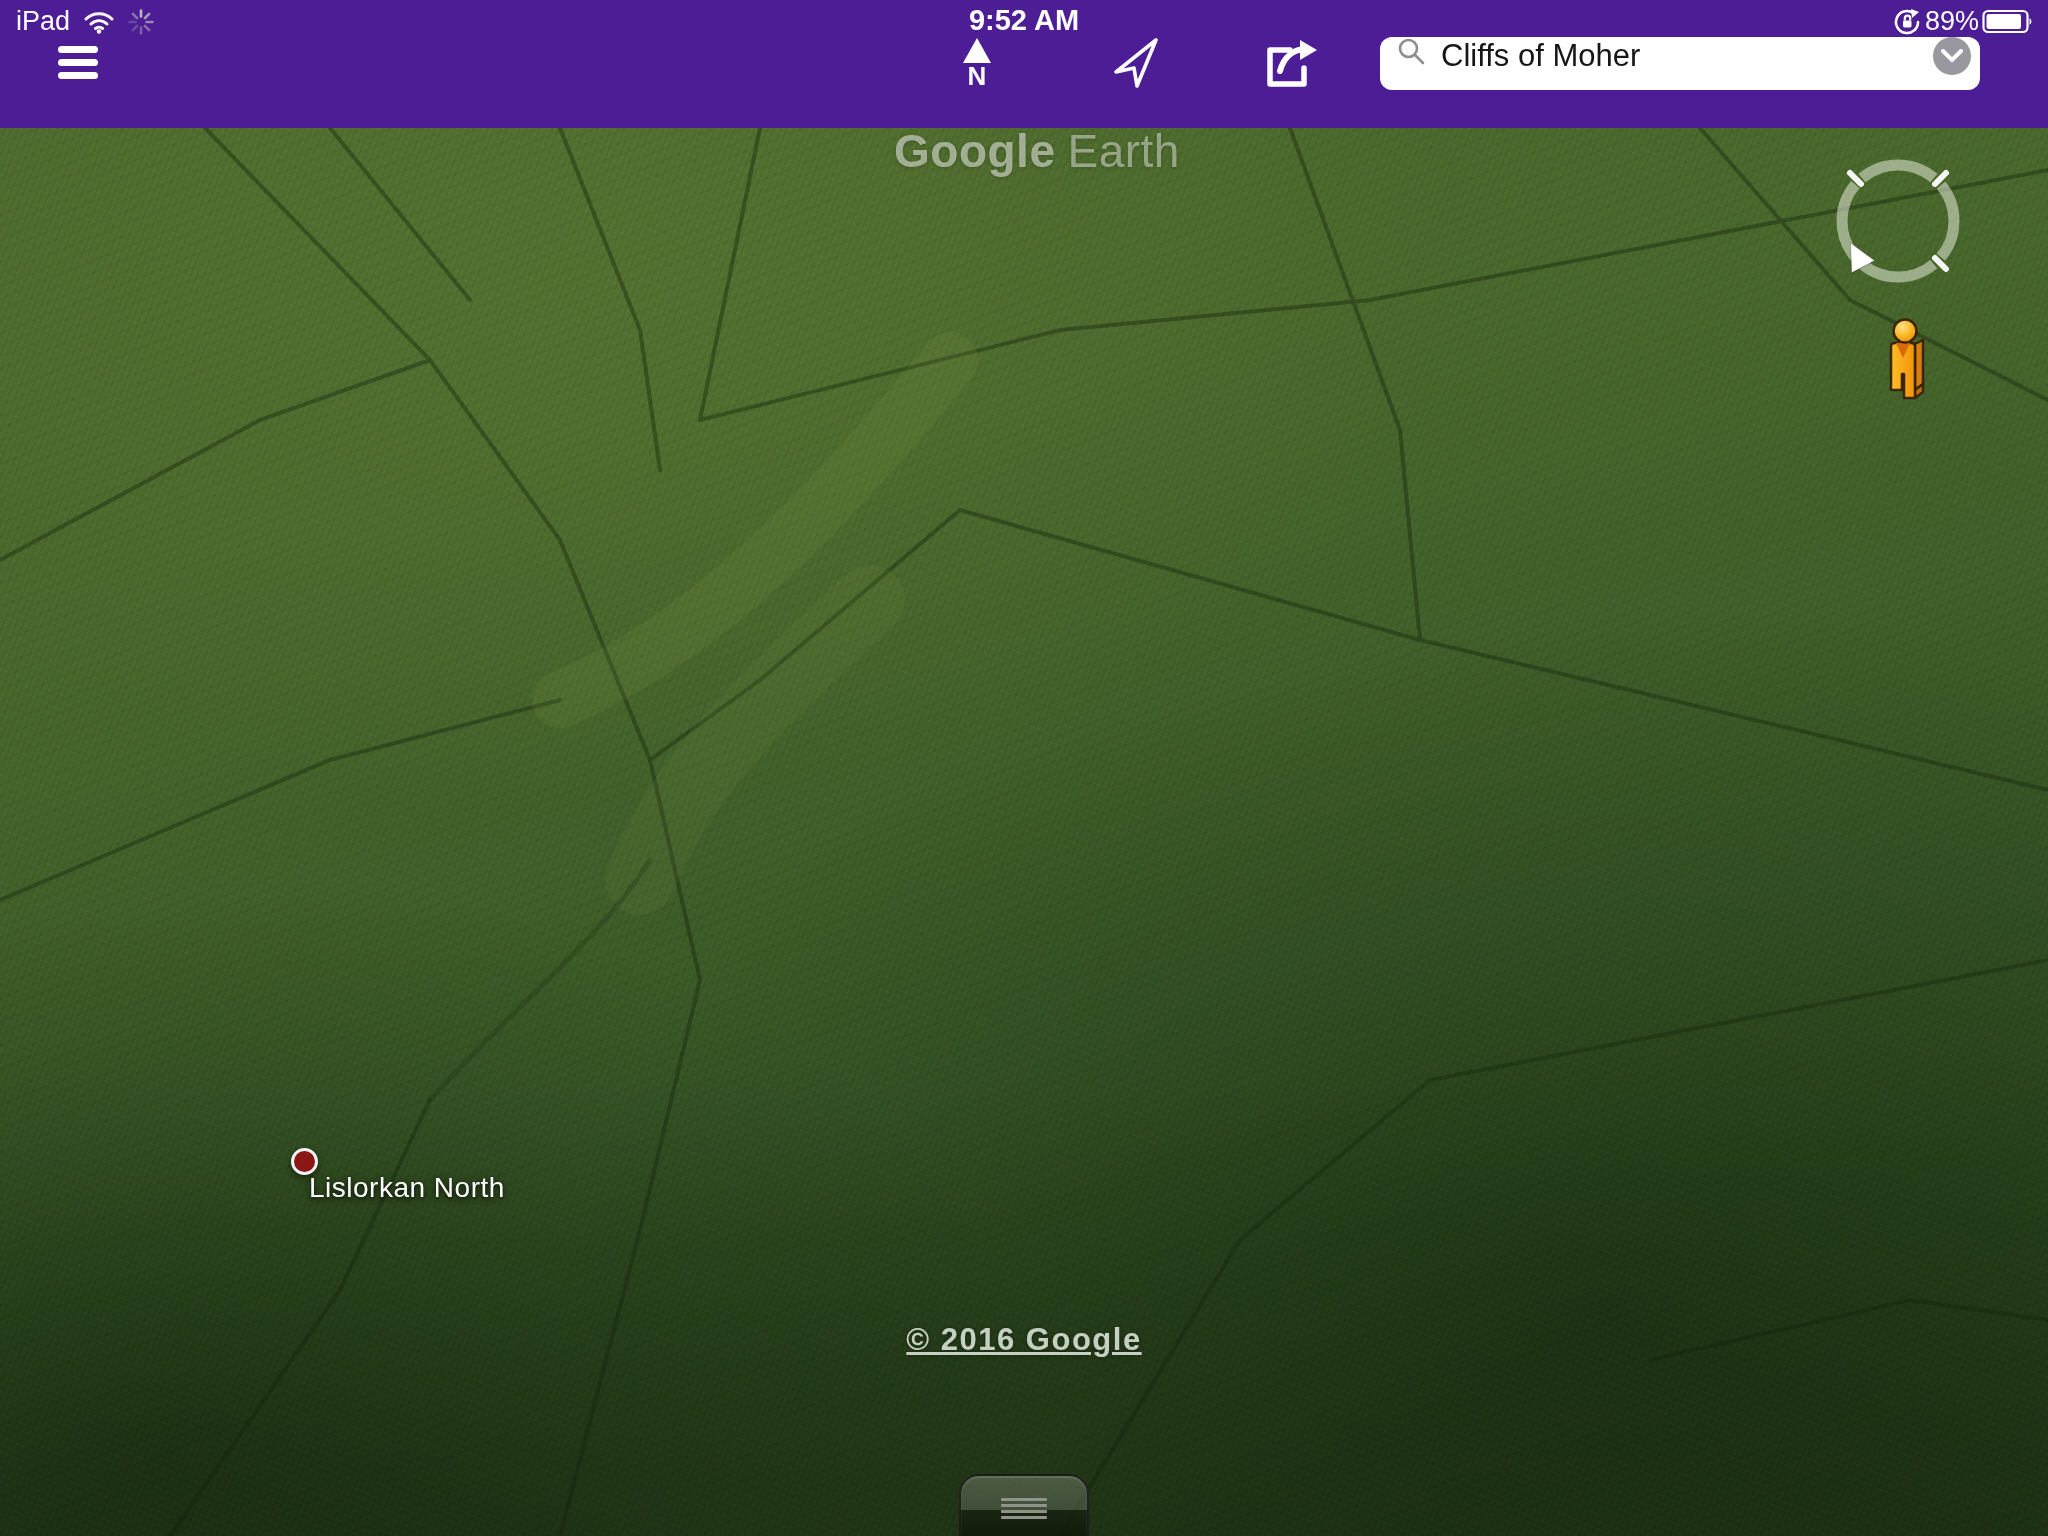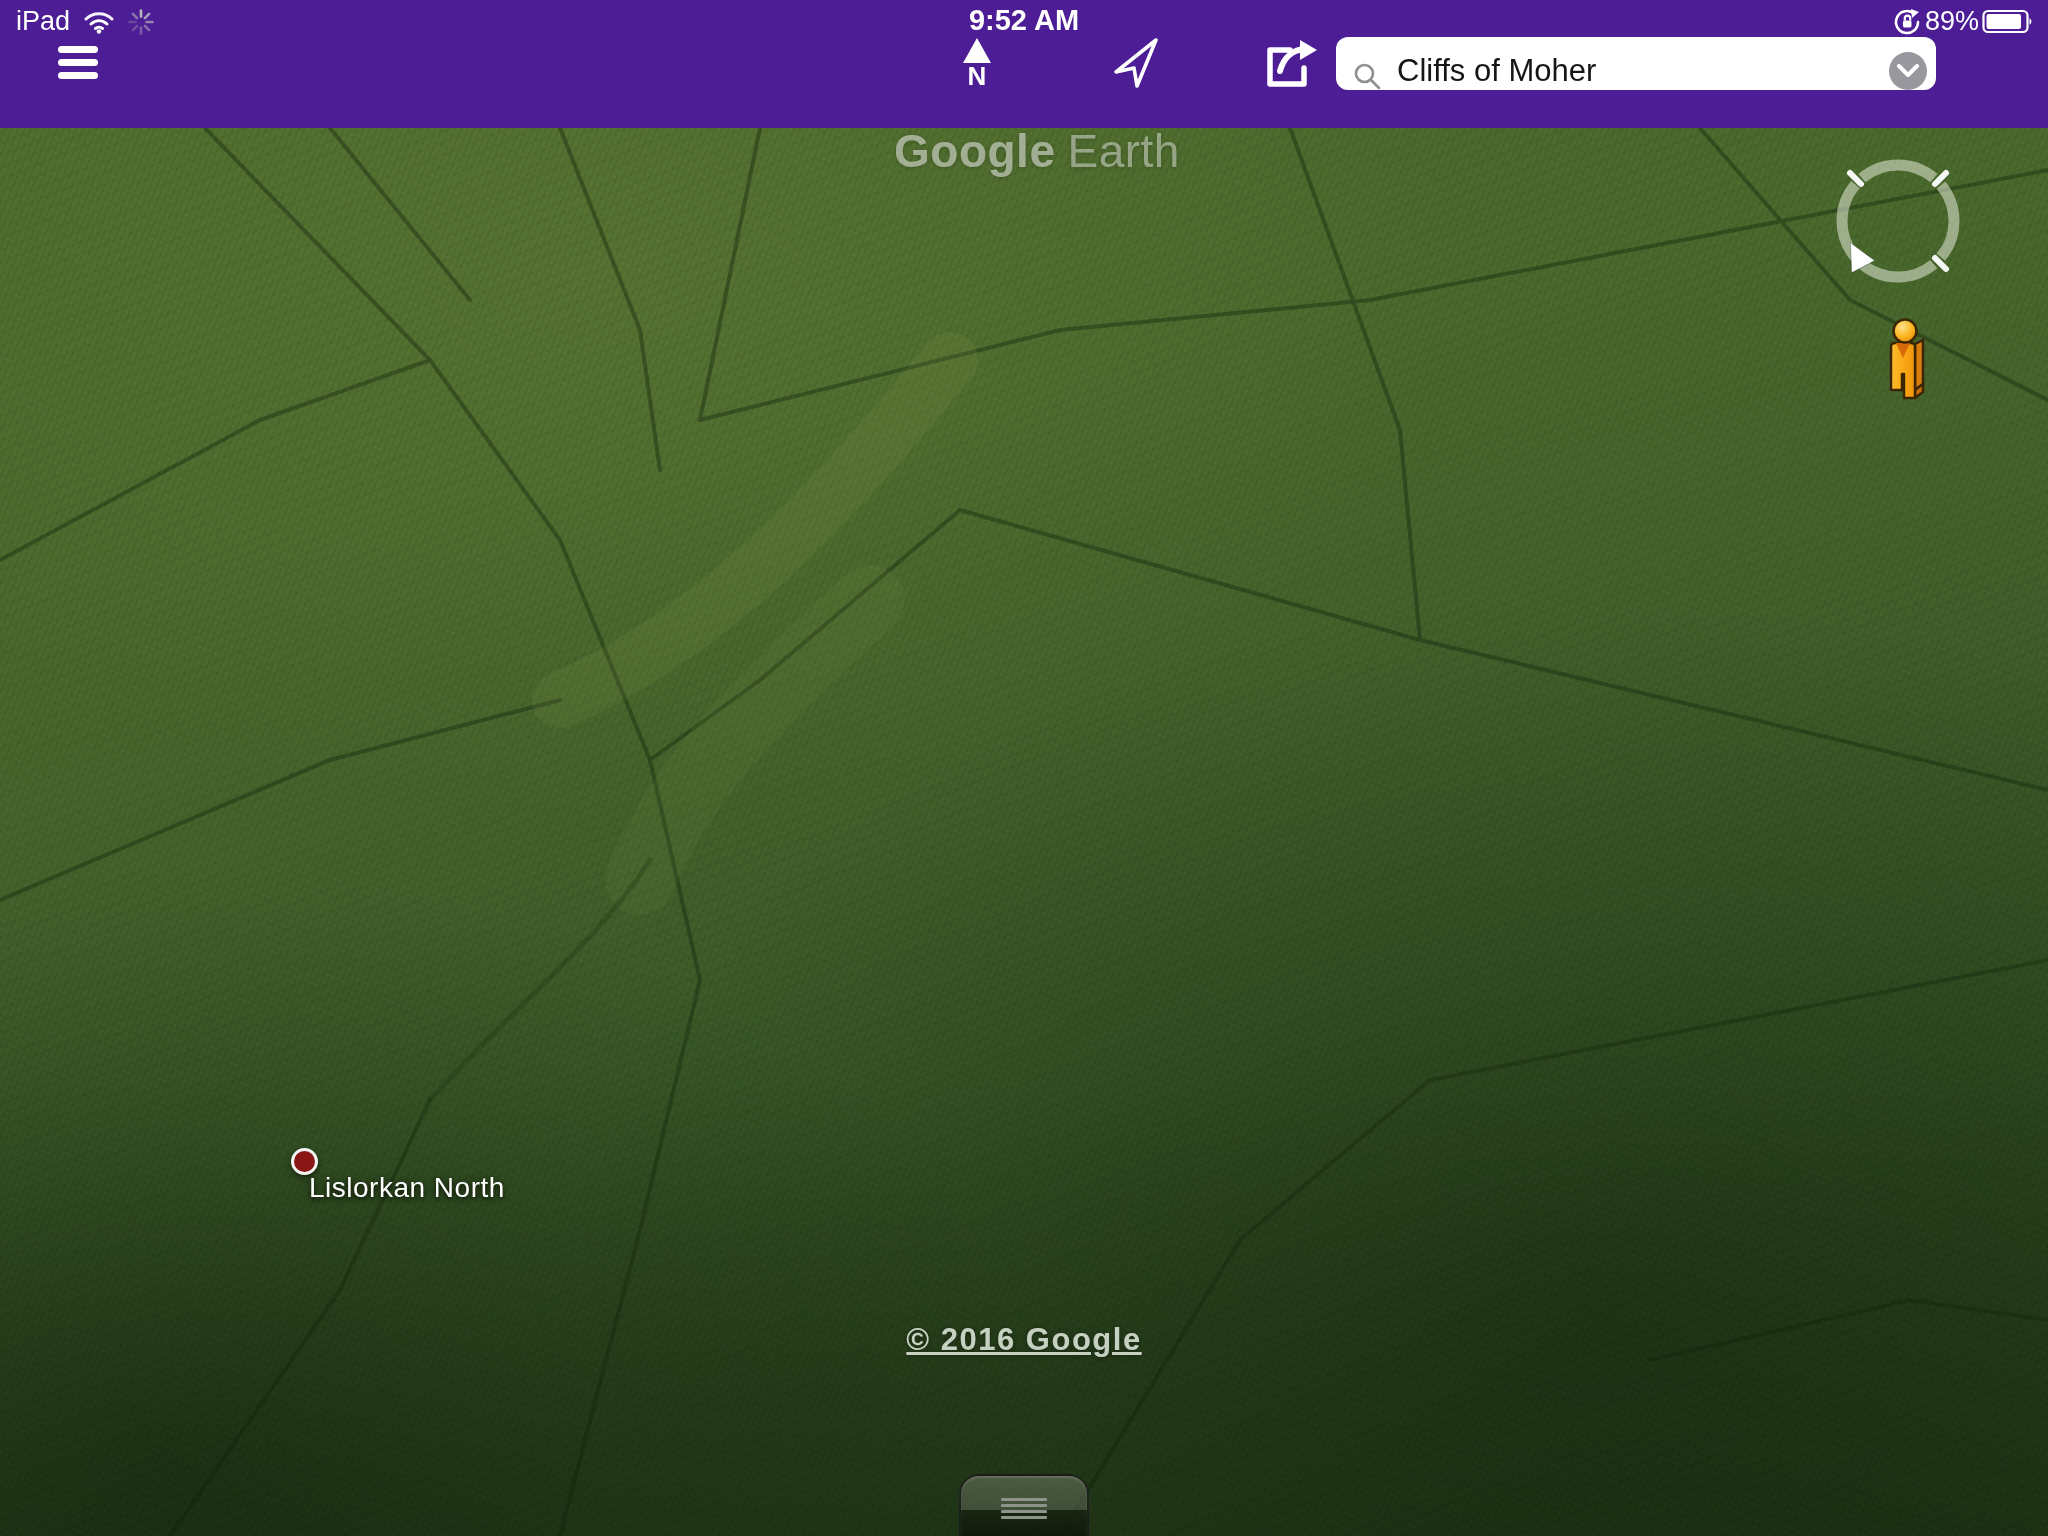--- a/index.html
+++ b/index.html
@@ -48,22 +48,22 @@
   .menu-btn{position:absolute;left:58px;top:46px;width:40px;height:33px;display:flex;flex-direction:column;justify-content:space-between;cursor:pointer;}
   .menu-btn span{display:block;height:7px;border-radius:3.5px;background:#fff;}
   .north-btn{position:absolute;left:951px;top:38px;width:52px;text-align:center;cursor:pointer;}
   .north-tri{width:0;height:0;margin:0 auto;border-left:14px solid transparent;border-right:14px solid transparent;border-bottom:25px solid #fff;}
   .north-label{font-size:26px;font-weight:700;color:#fff;line-height:26px;margin-top:0px;}
   .loc-btn{position:absolute;left:1106px;top:36px;width:54px;height:54px;cursor:pointer;}
   .share-btn{position:absolute;left:1260px;top:38px;width:58px;height:52px;cursor:pointer;}
 
   
   .searchbox{
-    position:absolute;left:1336px;top:37px;width:600px;height:53px;
-    background:#fff;border-radius:12px;display:flex;align-items:flex-end;
+    position:absolute;left:1380px;top:37px;width:600px;height:53px;
+    background:#fff;border-radius:12px;display:flex;align-items:flex-start;
   }
   .searchbox .mag{margin-left:17px;flex:0 0 auto;}
   .search-input{
     flex:1;border:none;outline:none;background:transparent;
     font-family:"Liberation Sans",sans-serif;font-size:31px;color:#161616;
     margin-left:14px;min-width:0;
   }
   .chev-btn{
     flex:0 0 auto;width:38px;height:38px;border-radius:50%;background:#98989e;
     margin-right:9px;display:flex;align-items:center;justify-content:center;cursor:pointer;

